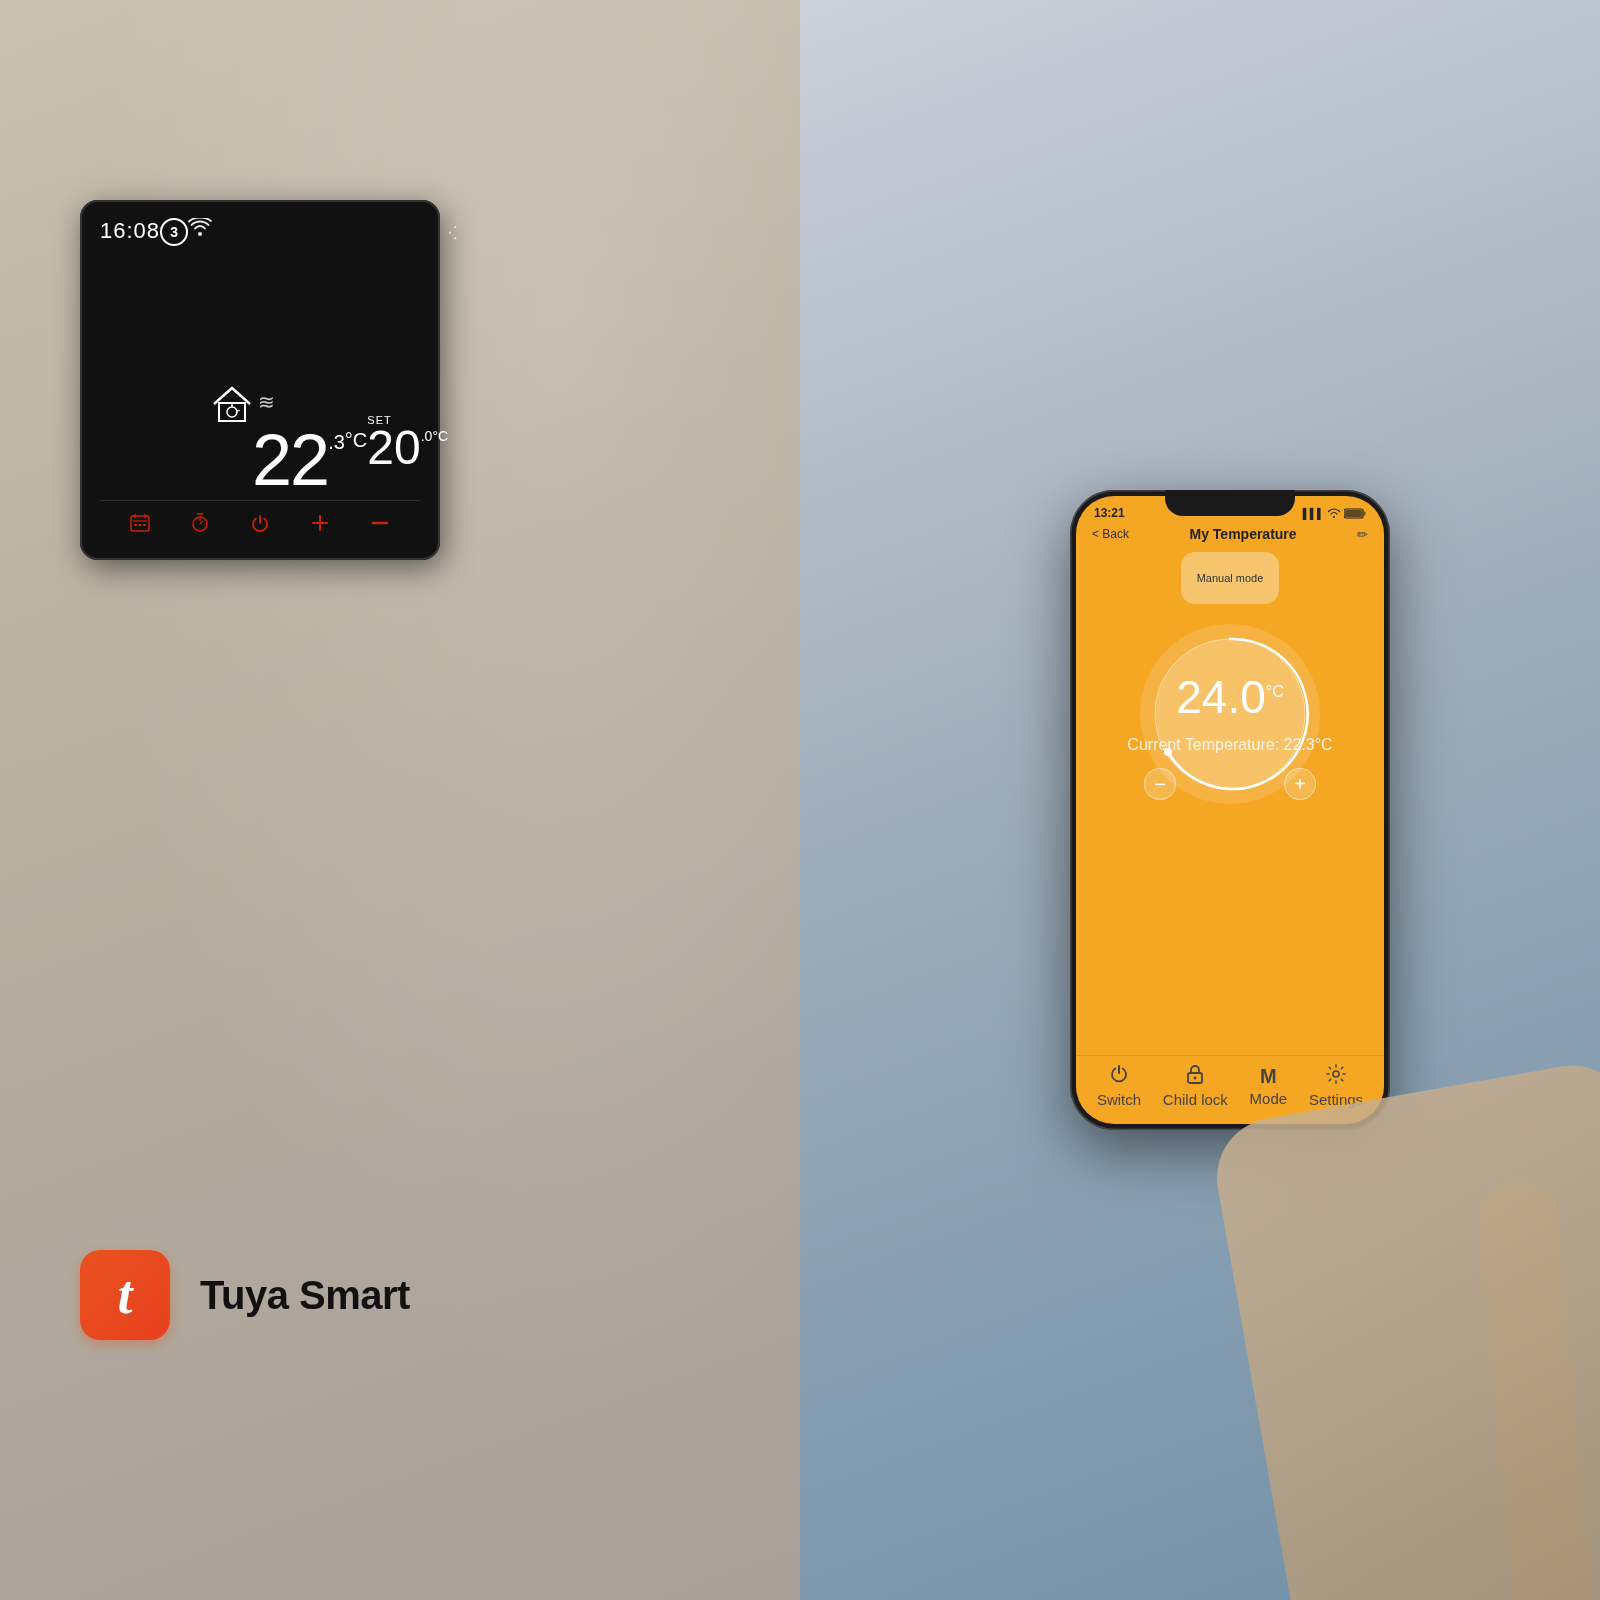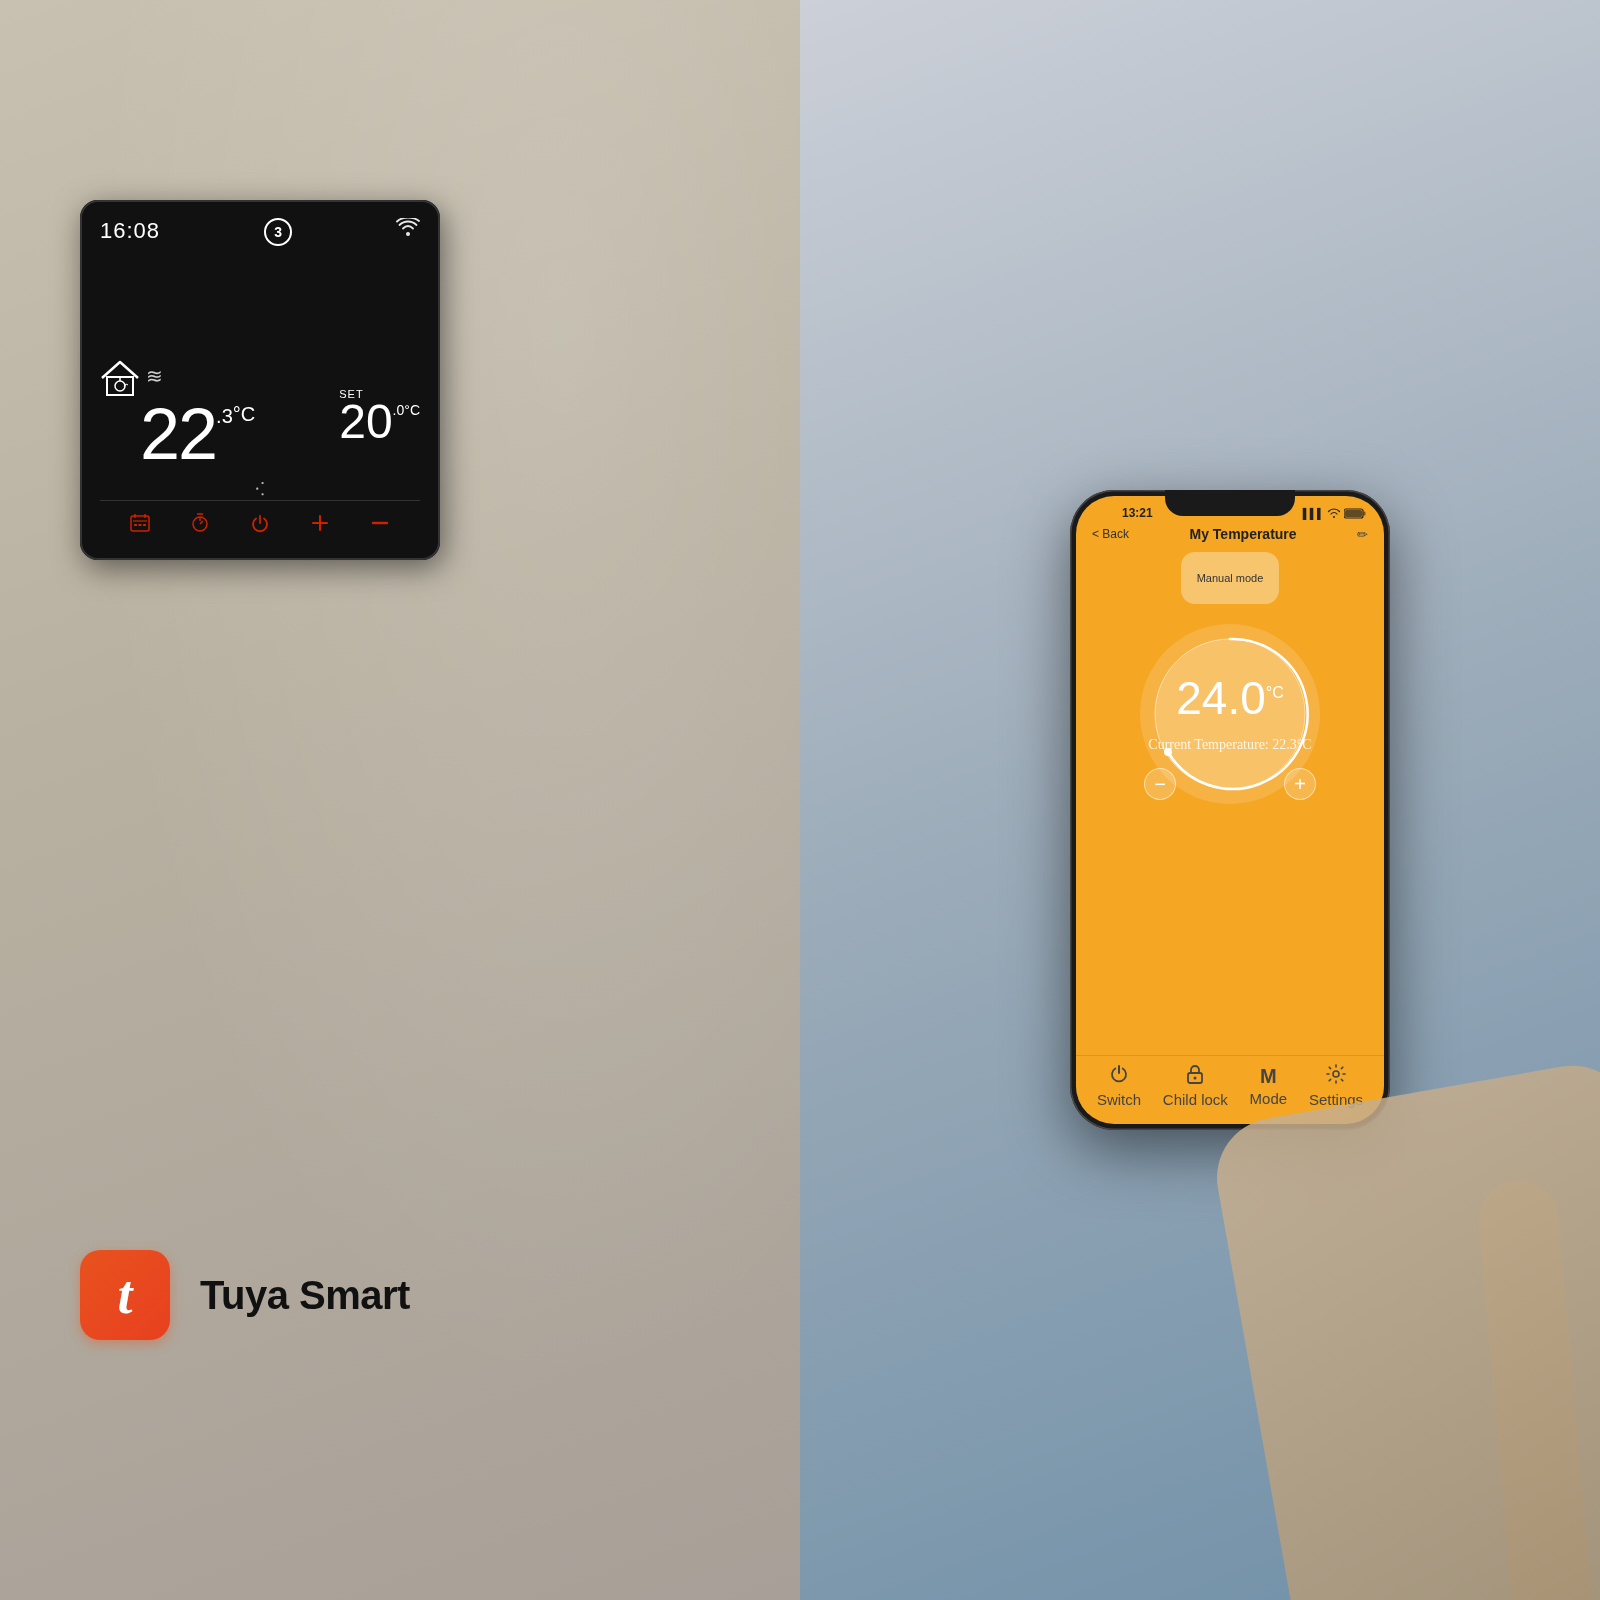--- a/index.html
+++ b/index.html
@@ -47,21 +47,21 @@
       flex-direction: column;
       align-items: center;
       justify-content: space-between;
       padding: 18px 20px 14px;
     }
 
     .thermostat-screen {
       width: 100%;
       flex: 1;
       display: flex;
-      flex-direction: column;
+      flex-direction: row;
       color: white;
       position: relative;
     }
 
     .therm-top-row {
       display: flex;
       justify-content: space-between;
       align-items: flex-start;
       font-size: 13px;
       font-weight: 300;
@@ -271,21 +271,20 @@
       padding: 8px 18px 0;
       color: #222;
       font-size: 11px;
       font-weight: 600;
       height: 26px;
     }
 
     .status-time {
       font-size: 12px;
       font-weight: 700;
-      margin-left: 28px;
     }
 
     .status-icons {
       display: flex;
       align-items: center;
       gap: 3px;
       font-size: 10px;
     }
 
     
@@ -356,25 +355,24 @@
       font-weight: 300;
       line-height: 1;
     }
 
     .dial-temp sup {
       font-size: 16px;
       font-weight: 400;
     }
 
     .dial-current {
-      font-size: 14px;
+      font-size: 16px;
       color: rgba(255,255,255,0.85);
       margin-top: 16px;
       white-space: nowrap;
-      font-family: Liberation Serif, serif;
     }
 
     
     .dial-minus-btn {
       position: absolute;
       bottom: 14px;
       left: 14px;
       width: 32px;
       height: 32px;
       background: rgba(255,255,255,0.2);

